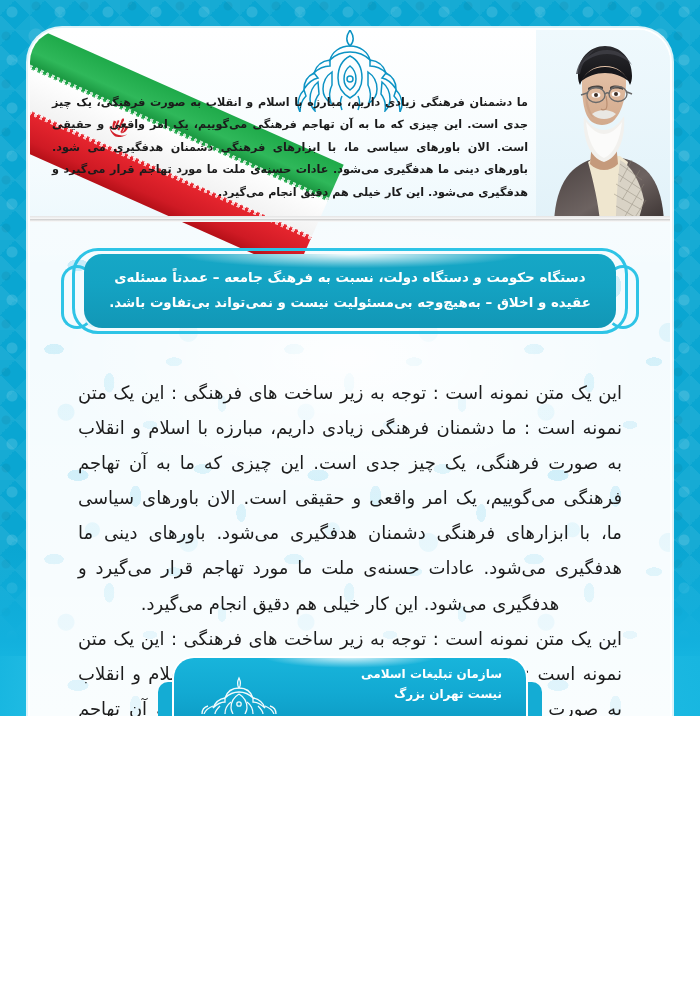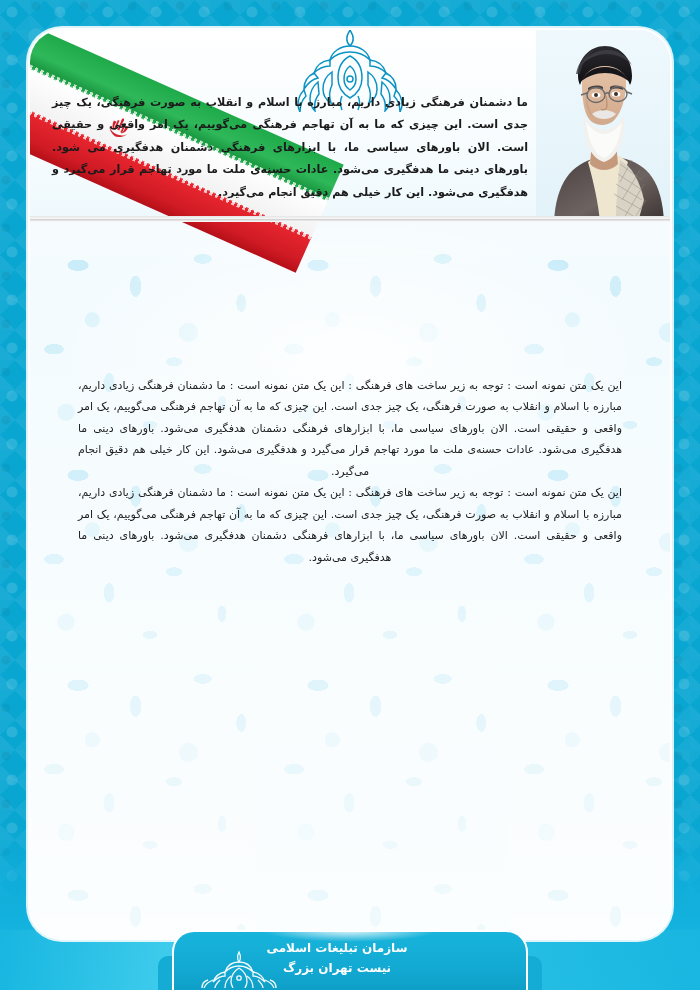--- a/index.html
+++ b/index.html
@@ -10,21 +10,21 @@
     height: 990px;
     overflow: hidden;
     font-family: "DejaVu Sans", "Liberation Sans", sans-serif;
     background: #ffffff;
   }
 
   
   .poster {
     position: relative;
     width: 700px;
-    height: 990px;
+    height: 716px;
     background: #0fa9d4;
     overflow: hidden;
   }
   .border-pattern {
     position: absolute;
     inset: 0;
     background-color: #0aa6d2;
     background-image:
       radial-gradient(circle at 12px 12px, rgba(255,255,255,0.13) 5px, transparent 6px),
       radial-gradient(circle at 36px 36px, rgba(255,255,255,0.10) 7px, transparent 8px),
@@ -231,21 +231,21 @@
   }
 
   
   .body-text {
     position: absolute;
     left: 48px;
     right: 48px;
     top: 345px;
     bottom: 120px;
     color: #1d1d1d;
-    font-size: 11px;
+    font-size: 18px;
     line-height: 1.95;
     text-align: justify;
     text-align-last: center;
   }
   .body-text p { margin: 0; }
 
   
   .footer {
     position: absolute;
     left: 50%;
@@ -276,21 +276,21 @@
     bottom: 4px;
     width: 86px;
     height: 40px;
     color: #ffffff;
     opacity: .95;
   }
   .footer-text {
     position: absolute;
     left: 0; right: 0;
     top: 9px;
-    text-align: center;
+    text-align: right;
     color: #ffffff;
     font-size: 12px;
     font-weight: bold;
     line-height: 1.65;
     padding-right: 26px;
   }
 </style>
 </head>
 <body>
 
@@ -425,20 +425,27 @@
             <path d="M44 52 c6 -10 14 -15 25 -15 c11 0 19 5 25 15 c-8 -6 -16 -9 -25 -9 c-9 0 -17 3 -25 9 z" fill="#17171b"></path>
           </svg>
         </div>
       </div>
 
       <div class="quote">ما دشمنان فرهنگی زیادی داریم، مبارزه با اسلام و انقلاب به صورت فرهنگی، یک چیز جدی است. این چیزی که ما به آن تهاجم فرهنگی می‌گوییم، یک امر واقعی و حقیقی است. الان باورهای سیاسی ما، با ابزارهای فرهنگی دشمنان هدفگیری می شود. باورهای دینی ما هدفگیری می‌شود. عادات حسنه‌ی ملت ما مورد تهاجم قرار می‌گیرد و هدفگیری می‌شود. این کار خیلی هم دقیق انجام می‌گیرد.</div>
 
       <div class="header-rule"></div>
     </div>
 
+    <div class="banner-wrap">
+      <div class="banner-frame"></div>
+      <div class="banner">
+        <div class="banner-shine"></div>
+        <div class="banner-text">دستگاه حکومت و دستگاه دولت، نسبت به فرهنگ جامعه – عمدتاً مسئله‌ی عقیده و اخلاق – به‌هیچ‌وجه بی‌مسئولیت نیست و نمی‌تواند بی‌تفاوت باشد.</div>
+      </div>
+    </div>
 
     <div class="body-text">
       <p>این یک متن نمونه است : توجه به زیر ساخت های فرهنگی : این یک متن نمونه است : ما دشمنان فرهنگی زیادی داریم، مبارزه با اسلام و انقلاب به صورت فرهنگی، یک چیز جدی است. این چیزی که ما به آن تهاجم فرهنگی می‌گوییم، یک امر واقعی و حقیقی است. الان باورهای سیاسی ما، با ابزارهای فرهنگی دشمنان هدفگیری می‌شود. باورهای دینی ما هدفگیری می‌شود. عادات حسنه‌ی ملت ما مورد تهاجم قرار می‌گیرد و هدفگیری می‌شود. این کار خیلی هم دقیق انجام می‌گیرد.</p>
       <p>این یک متن نمونه است : توجه به زیر ساخت های فرهنگی : این یک متن نمونه است : ما دشمنان فرهنگی زیادی داریم، مبارزه با اسلام و انقلاب به صورت فرهنگی، یک چیز جدی است. این چیزی که ما به آن تهاجم فرهنگی می‌گوییم، یک امر واقعی و حقیقی است. الان باورهای سیاسی ما، با ابزارهای فرهنگی دشمنان هدفگیری می‌شود. باورهای دینی ما هدفگیری می‌شود.</p>
     </div>
   </div>
 
   <div class="footer">
     <div class="footer-plaque"></div>
     <div class="footer-shine"></div>

